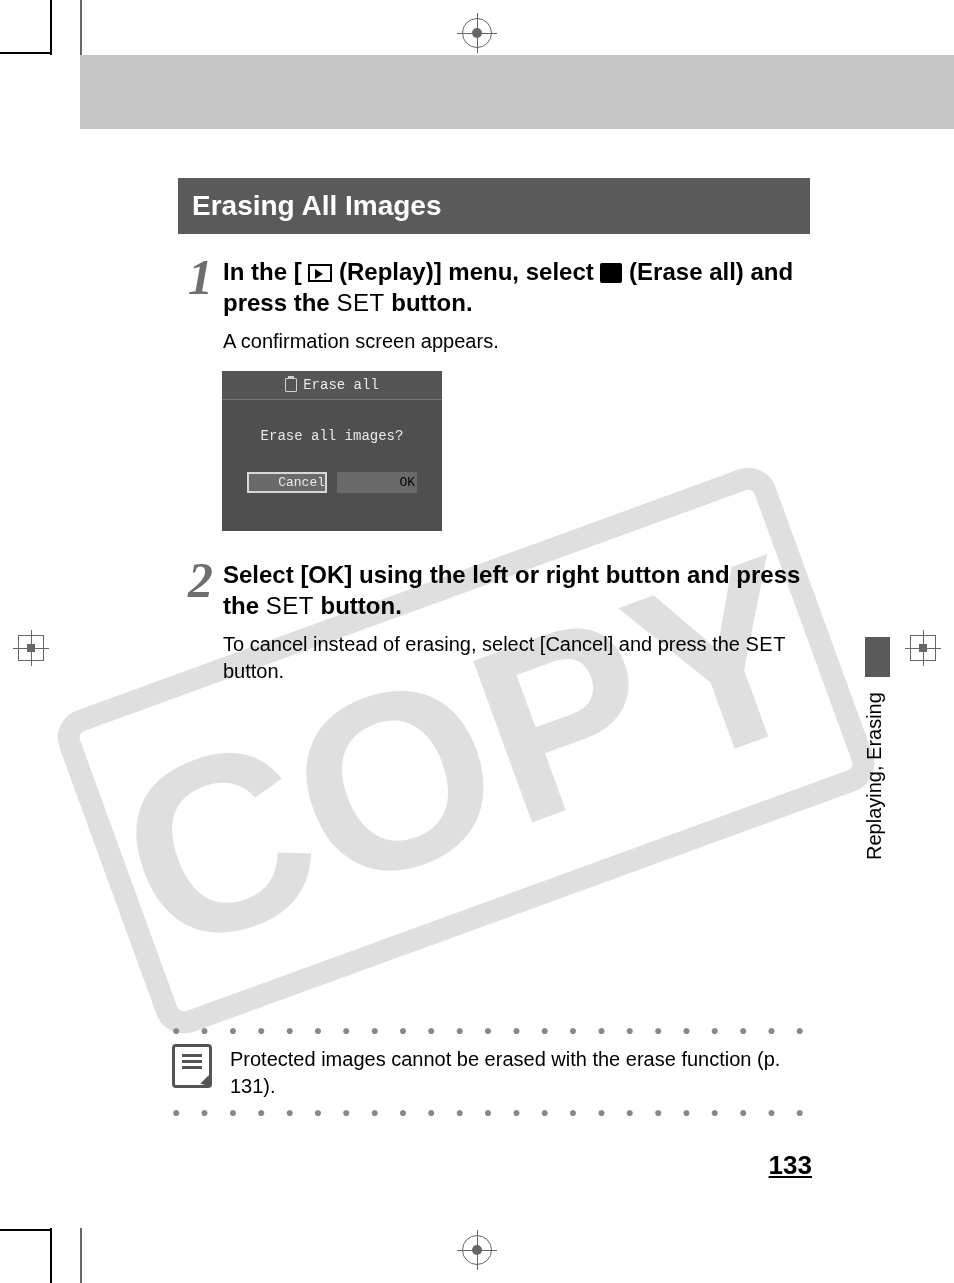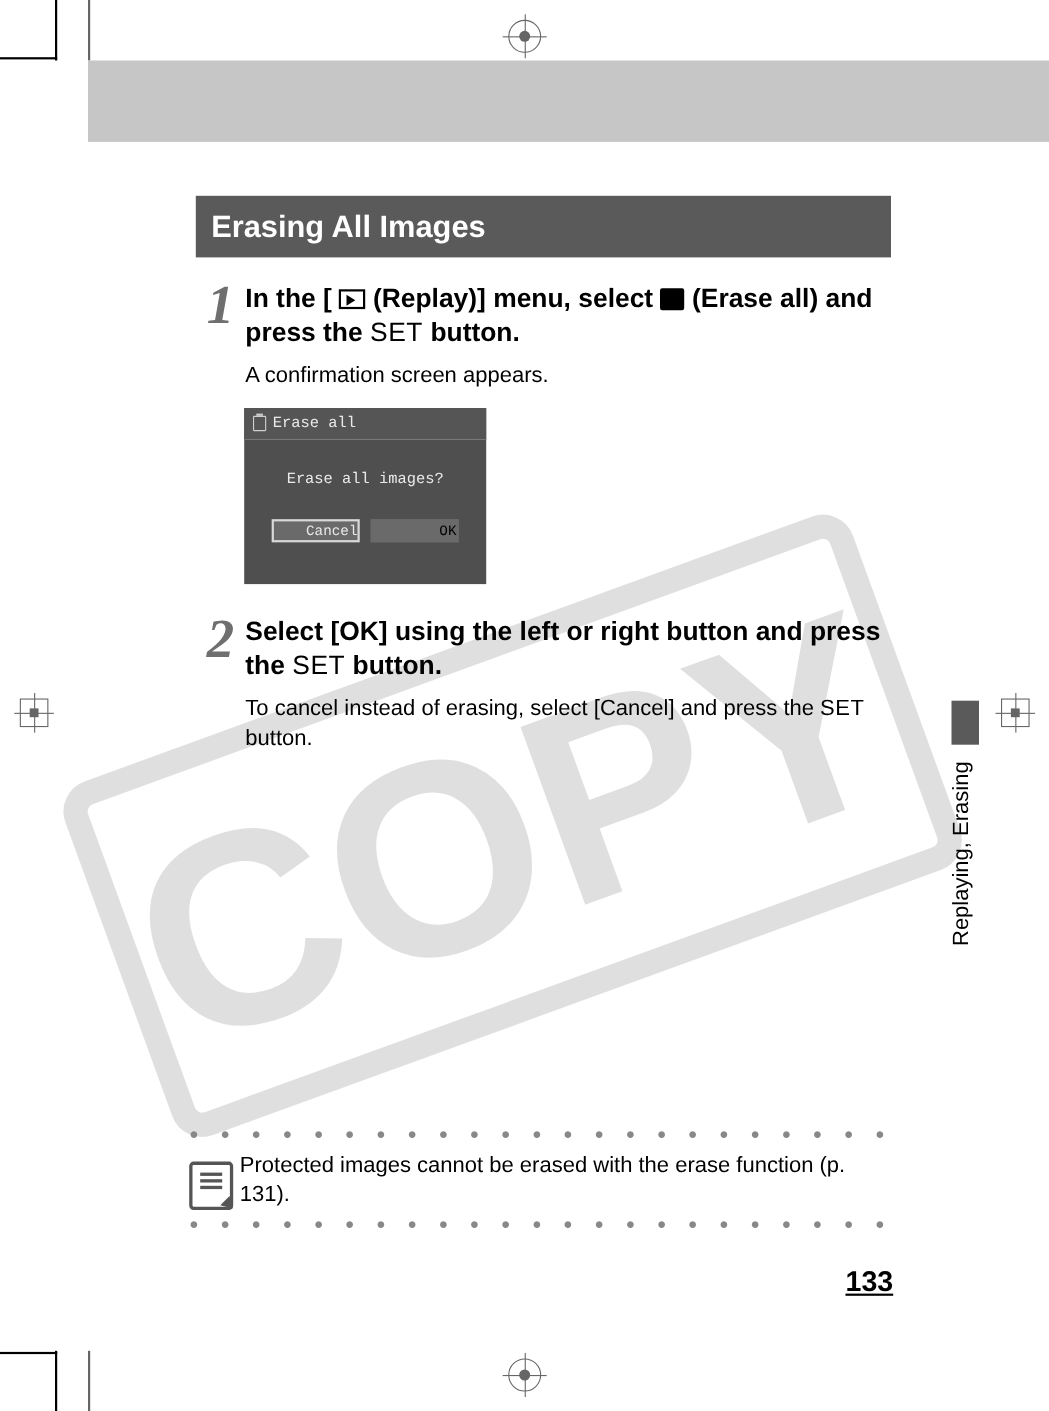--- a/index.html
+++ b/index.html
@@ -112,21 +112,21 @@
     width: 220px; height: 160px;
     background: #4f4f4f;
     color: #e9e9e9;
     font-family: 'Courier New', monospace;
     font-size: 14px;
   }
   .lcd-title {
     background: #555;
     padding: 6px 8px;
     border-bottom: 1px solid #777;
-    display: flex; align-items: center; gap: 6px;
+    display: flex; align-items: center; gap: 6px; justify-content: center;
   }
   .lcd-trash {
     width: 12px; height: 14px; border: 1px solid #d0d0d0; border-radius: 1px;
     position: relative;
   }
   .lcd-trash::before { content:""; position:absolute; top:-3px; left:2px; width:6px; height:2px; background:#d0d0d0; }
   .lcd-body {
     text-align: center;
     padding: 28px 0;
   }
@@ -169,21 +169,21 @@
     width: 640px;
   }
   .dots {
     color: #888;
     font-size: 14px;
     letter-spacing: 8px;
     white-space: nowrap;
     overflow: hidden;
   }
   .dots.top { text-align: right; }
-  .note-row { display: flex; align-items: flex-end; gap: 6px; padding: 4px 0; }
+  .note-row { display: flex; align-items: flex-start; gap: 18px; padding: 4px 0; }
   .note-icon {
     width: 40px; height: 44px; border: 3px solid #555; border-radius: 4px;
     position: relative; flex-shrink: 0; margin-top: 2px;
   }
   .note-icon::before {
     content: ""; position: absolute; left: 7px; top: 7px; width: 20px; height: 3px; background: #555;
     box-shadow: 0 6px 0 #555, 0 12px 0 #555;
   }
   .note-icon::after {
     content: ""; position: absolute; right: -4px; bottom: -4px;

